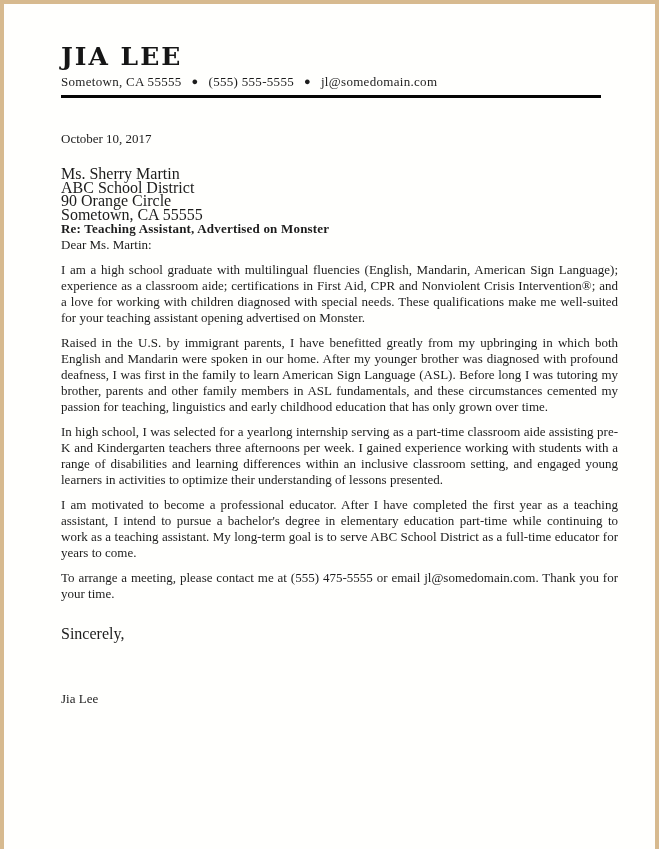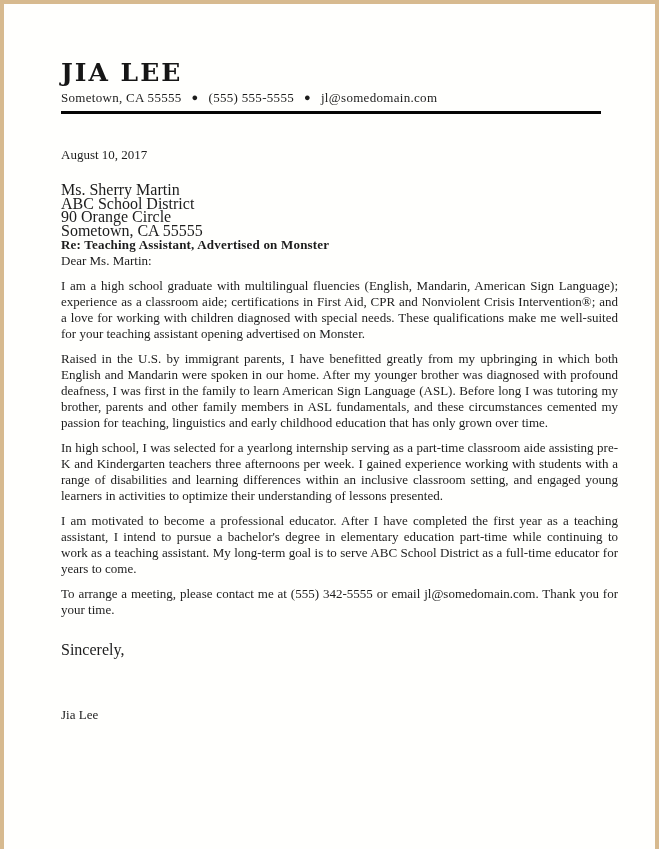--- a/index.html
+++ b/index.html
@@ -10,21 +10,21 @@
     height: 849px;
     background: #fffffd;
     border-top: 4px solid #d7ba8f;
     border-left: 4px solid #d7ba8f;
     border-right: 4px solid #d7ba8f;
     font-family: "Liberation Serif", serif;
     color: #1c1c1c;
     overflow: hidden;
   }
   .content {
-    padding: 56px 37px 0 57px;
+    padding: 40px 37px 0 57px;
   }
   .name {
     font-family: "DejaVu Serif", serif;
     font-weight: bold;
     font-size: 25px;
     line-height: 25px;
     letter-spacing: 2px;
     color: #161616;
   }
   .contact-line {
@@ -94,38 +94,38 @@
 
 <div class="page">
   <div class="content">
 
     <div class="letterhead">
       <div class="name">JIA LEE</div>
       <div class="contact-line"><span>Sometown, CA 55555</span><span class="bullet">●</span><span>(555) 555-5555</span><span class="bullet">●</span><span>jl@somedomain.com</span></div>
       <div class="rule"></div>
     </div>
 
-    <div class="date">August 10, 2017</div>
+    <div class="date">October 10, 2017</div>
 
     <div class="recipient">
       <div>Ms. Sherry Martin</div>
       <div>ABC School District</div>
       <div>90 Orange Circle</div>
       <div>Sometown, CA 55555</div>
     </div>
 
     <div class="subject">Re: Teaching Assistant, Advertised on Monster</div>
 
     <div class="salutation">Dear Ms. Martin:</div>
 
     <p class="body-par">I am a high school graduate with multilingual fluencies (English, Mandarin, American Sign Language); experience as a classroom aide; certifications in First Aid, CPR and Nonviolent Crisis Intervention®; and a love for working with children diagnosed with special needs. These qualifications make me well-suited for your teaching assistant opening advertised on Monster.</p>
     <p class="body-par">Raised in the U.S. by immigrant parents, I have benefitted greatly from my upbringing in which both English and Mandarin were spoken in our home. After my younger brother was diagnosed with profound deafness, I was first in the family to learn American Sign Language (ASL). Before long I was tutoring my brother, parents and other family members in ASL fundamentals, and these circumstances cemented my passion for teaching, linguistics and early childhood education that has only grown over time.</p>
     <p class="body-par">In high school, I was selected for a yearlong internship serving as a part-time classroom aide assisting pre-K and Kindergarten teachers three afternoons per week. I gained experience working with students with a range of disabilities and learning differences within an inclusive classroom setting, and engaged young learners in activities to optimize their understanding of lessons presented.</p>
     <p class="body-par">I am motivated to become a professional educator. After I have completed the first year as a teaching assistant, I intend to pursue a bachelor's degree in elementary education part-time while continuing to work as a teaching assistant. My long-term goal is to serve ABC School District as a full-time educator for years to come.</p>
-    <p class="body-par">To arrange a meeting, please contact me at (555) 342-5555 or email jl@somedomain.com. Thank you for your time.</p>
+    <p class="body-par">To arrange a meeting, please contact me at (555) 475-5555 or email jl@somedomain.com. Thank you for your time.</p>
 
     <div class="closing">Sincerely,</div>
 
     <div class="signature">Jia Lee</div>
 
 
   </div>
 </div>
 
 </body></html>

